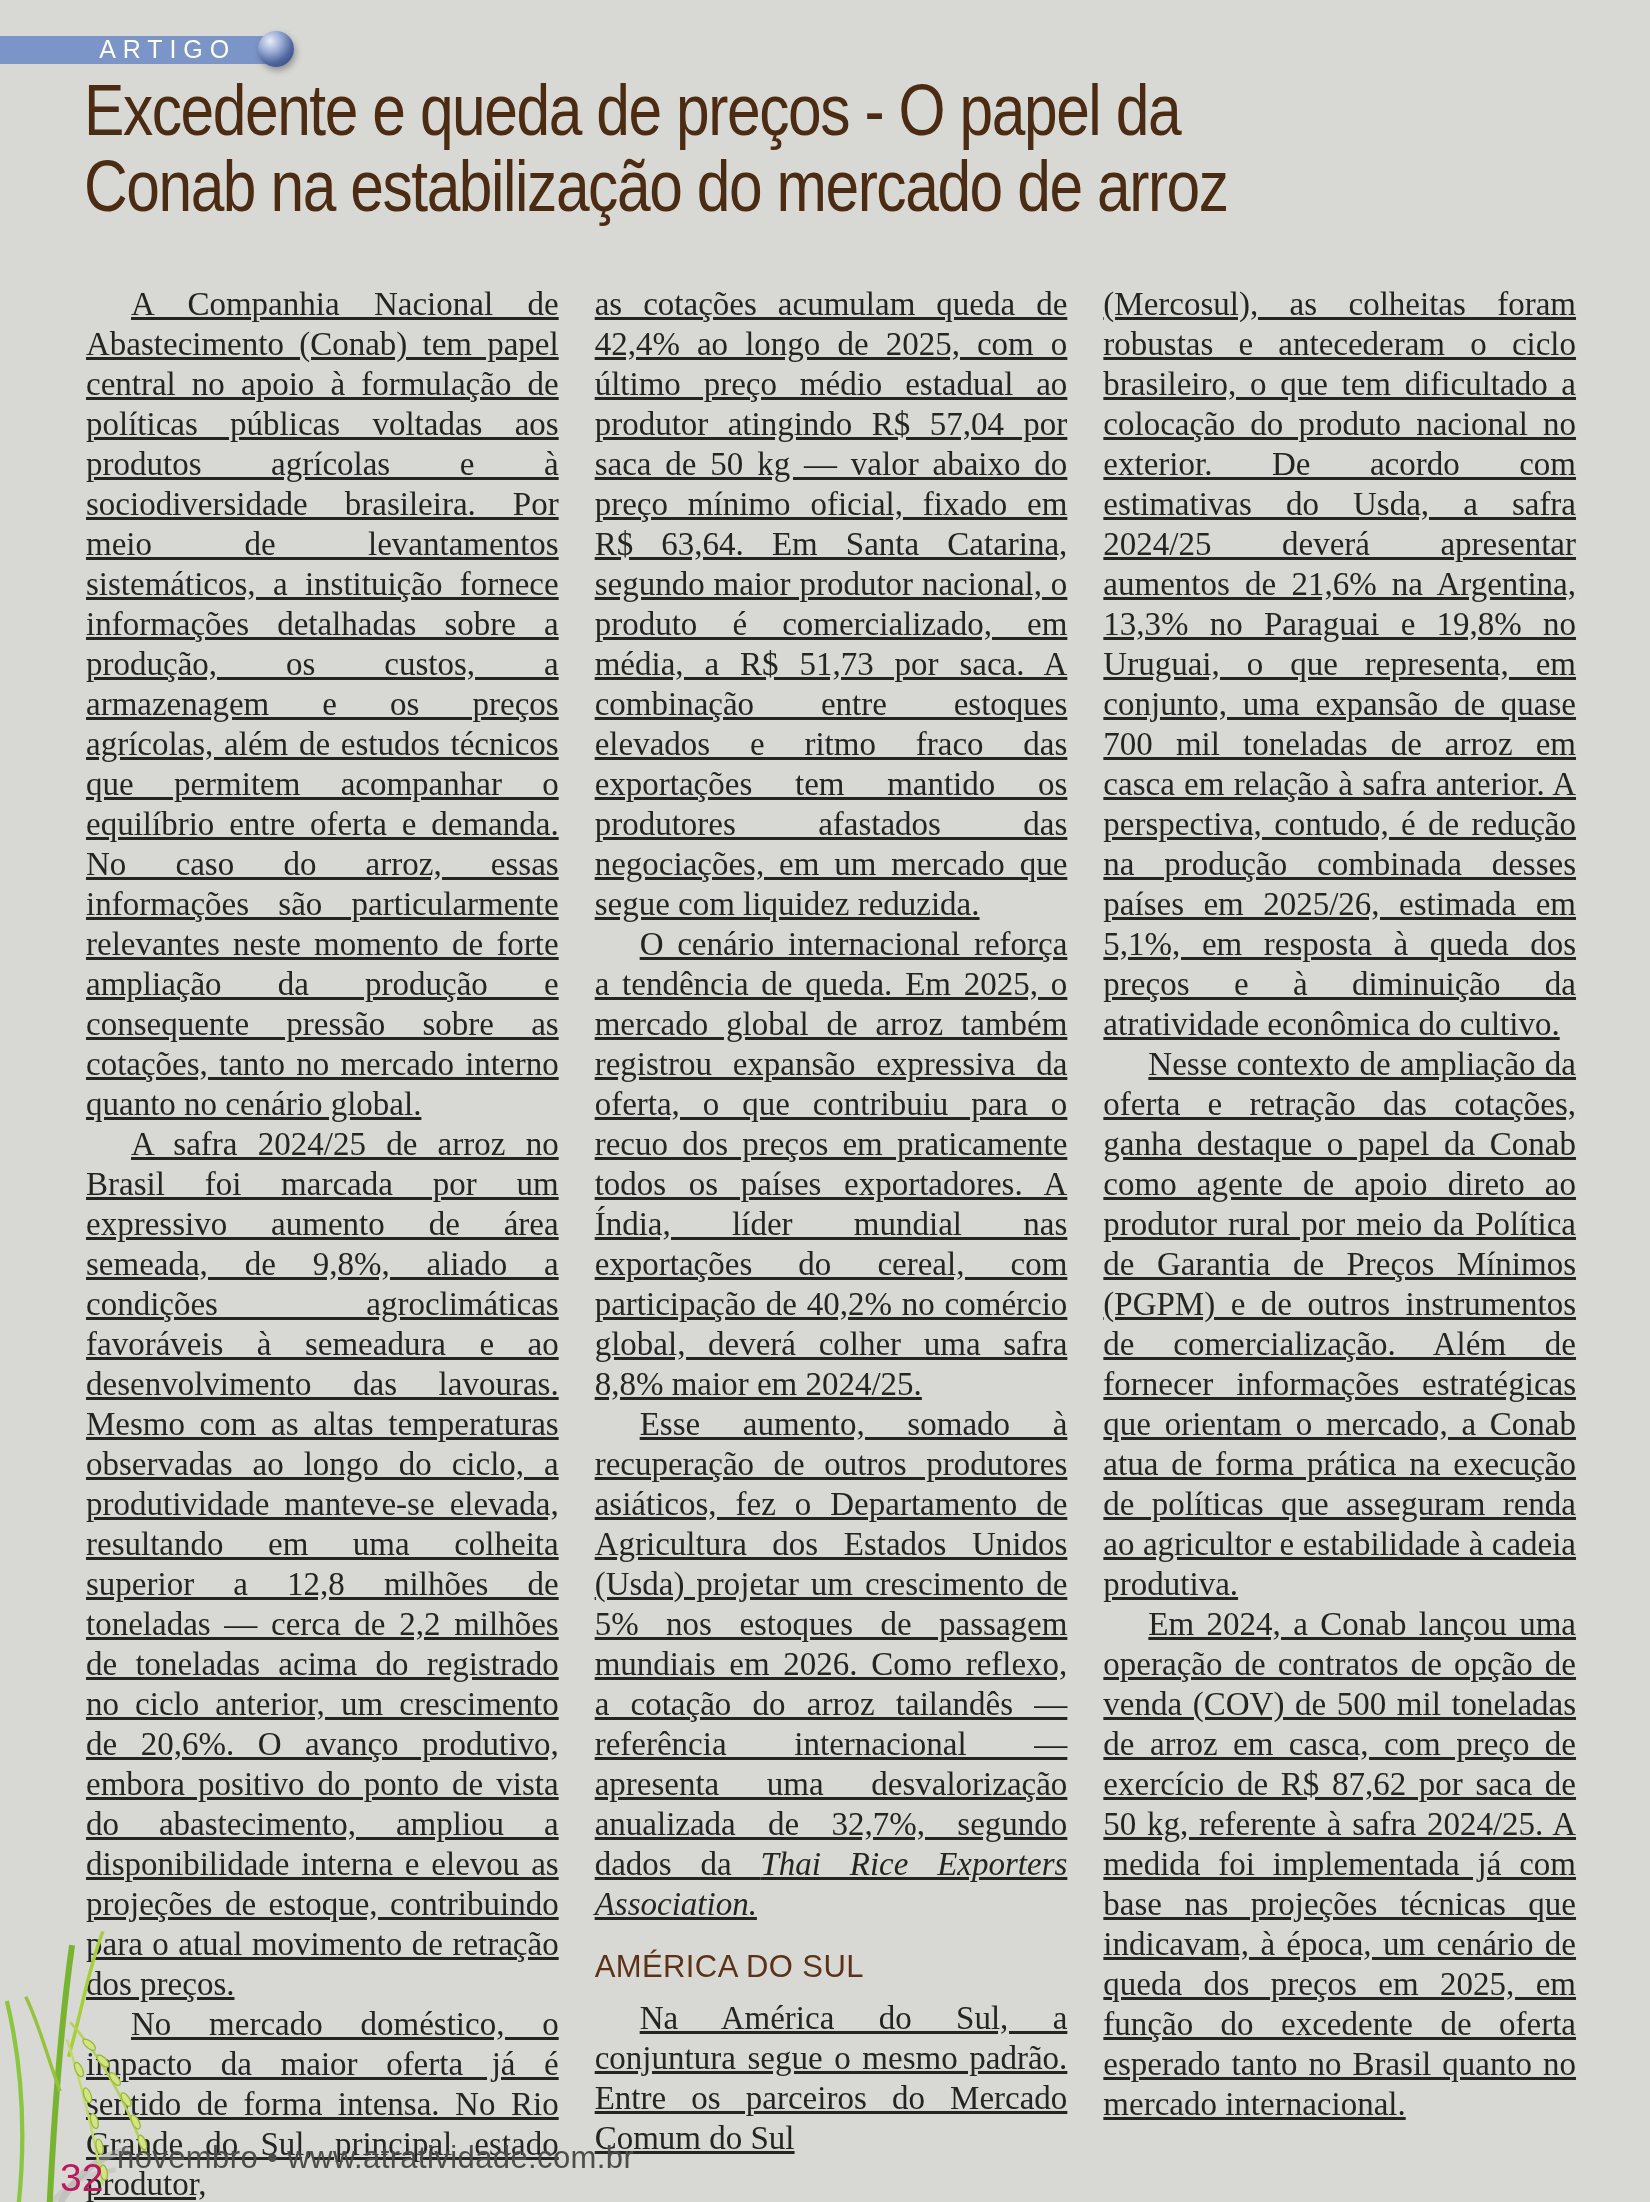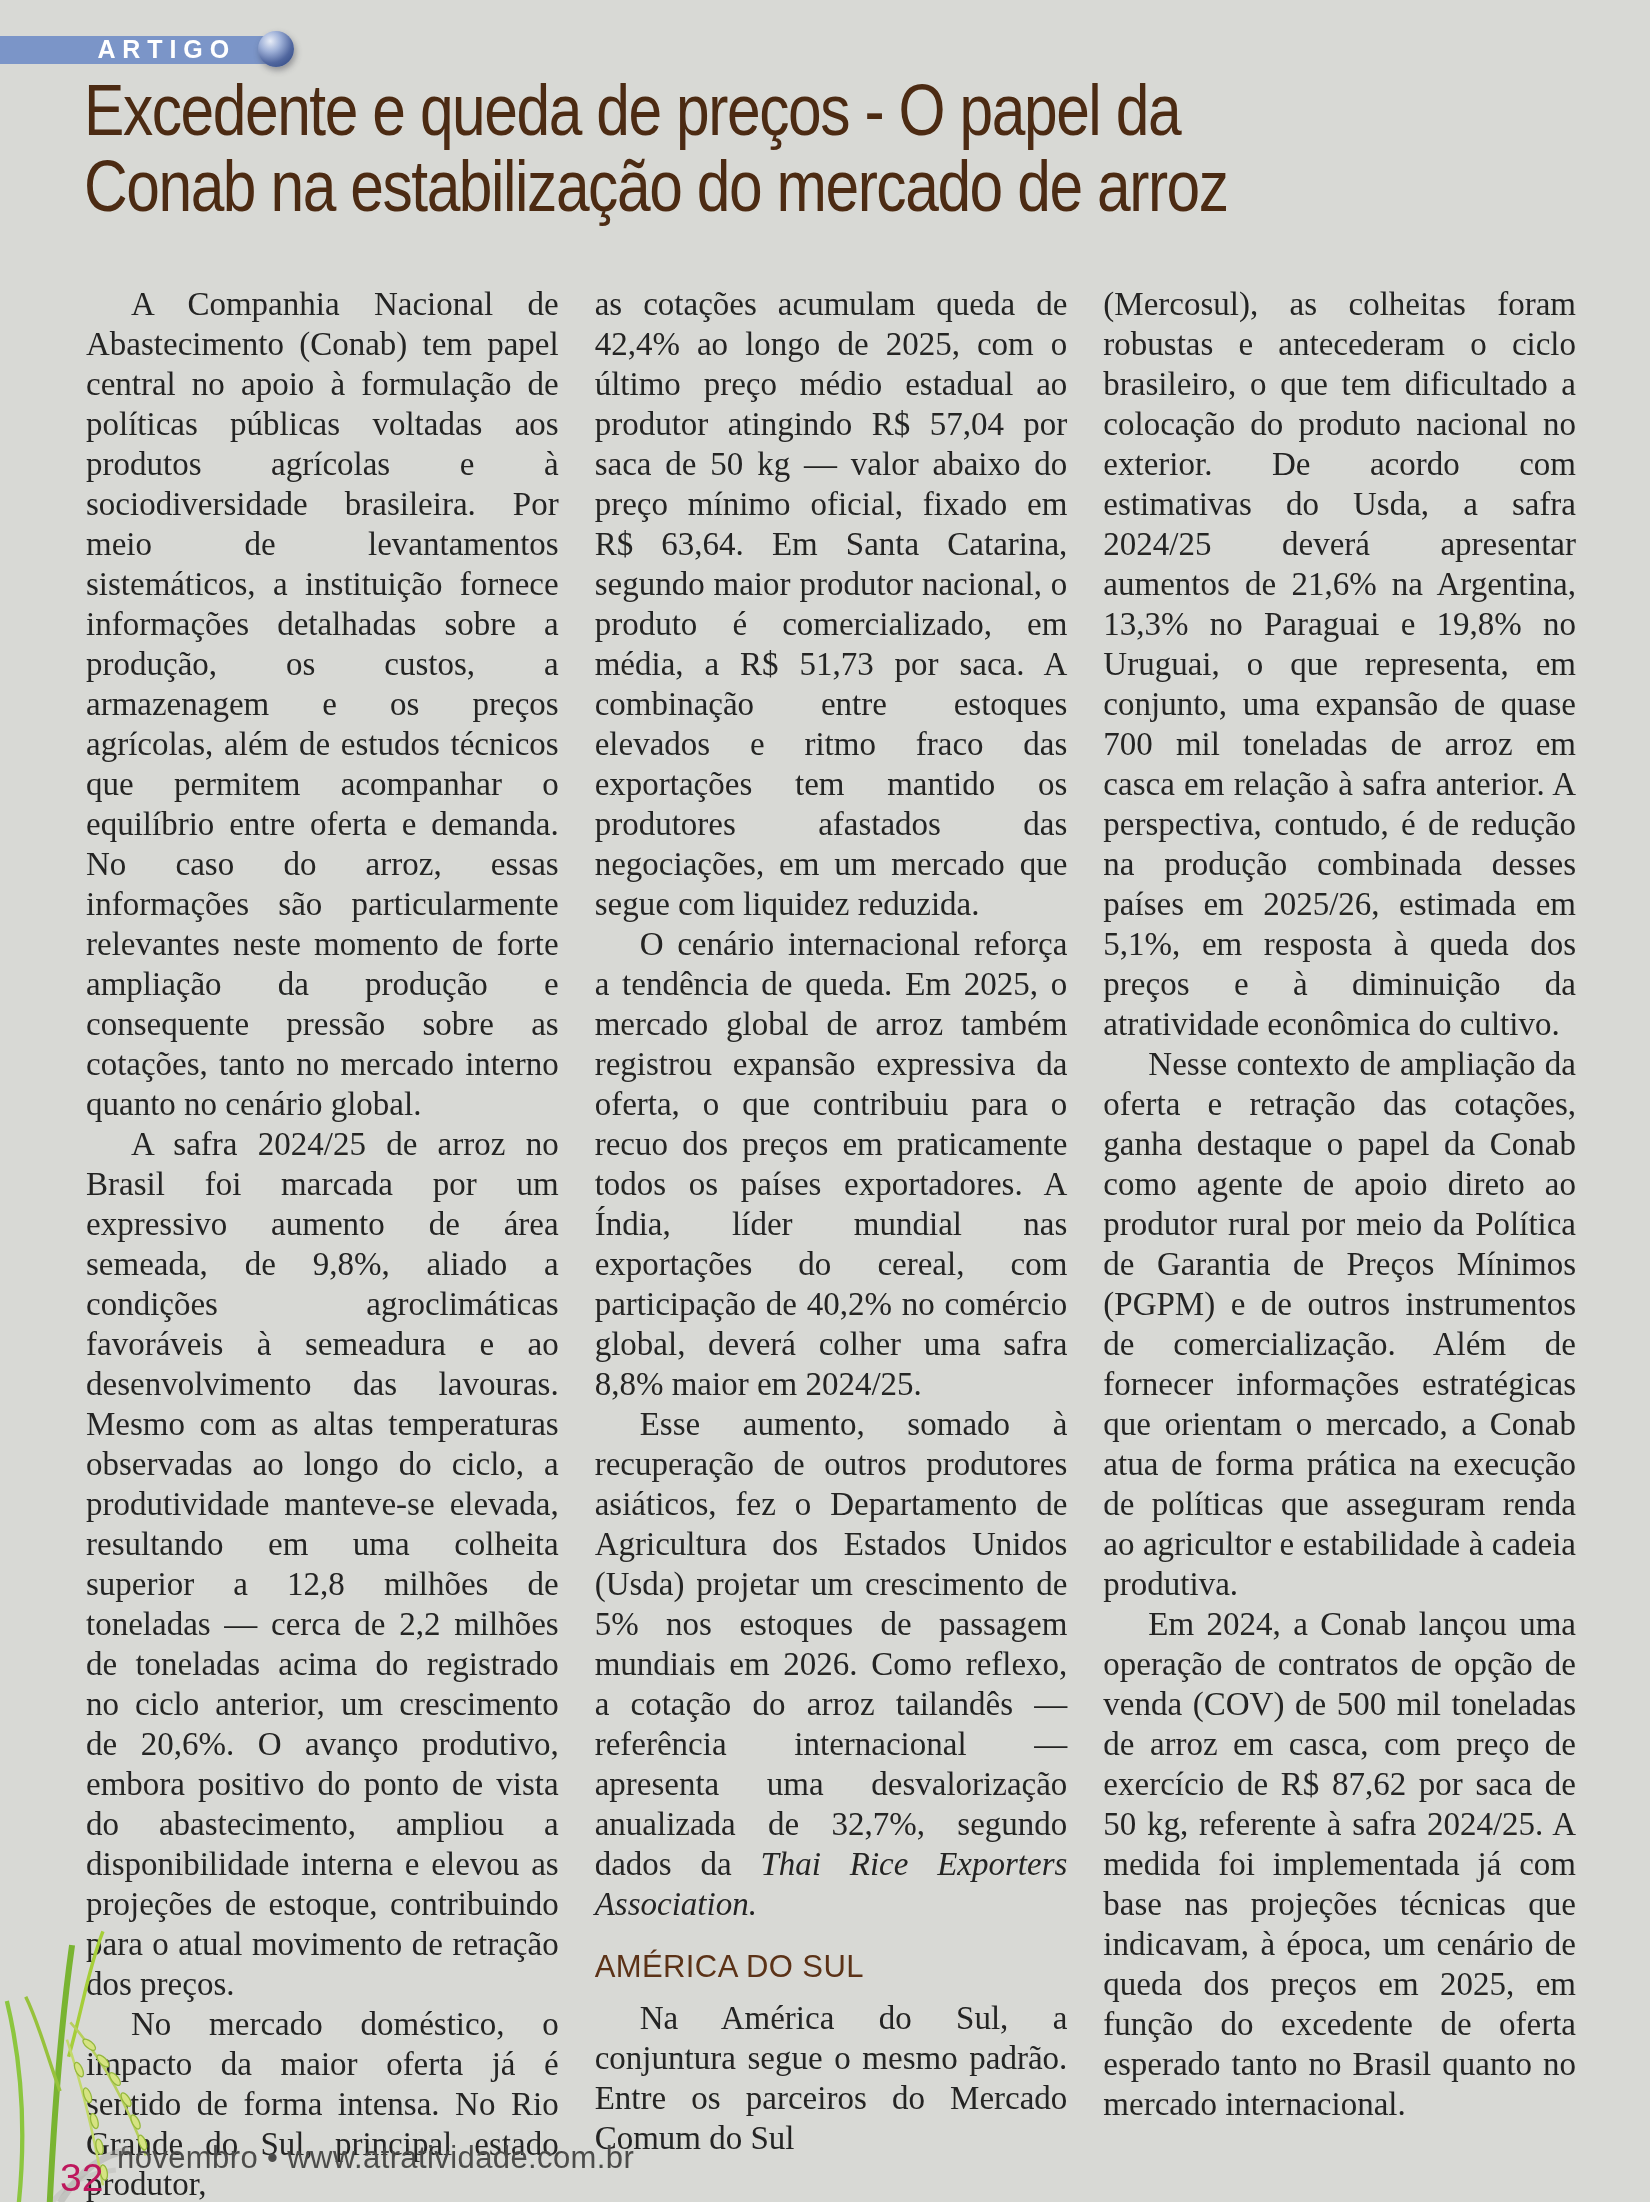--- a/index.html
+++ b/index.html
@@ -13,21 +13,21 @@
   
   .artigo-bar{
     position:absolute;left:0;top:36px;
     width:277px;height:27.5px;
     background:#7b95c8;
     display:flex;align-items:center;justify-content:flex-end;
     padding-right:41px;box-sizing:border-box;
   }
   .artigo-label{
     font-family:"Liberation Sans", sans-serif;
-    font-weight:bold;font-size:25px;line-height:1;
+    font-weight:normal;font-size:25px;line-height:1;
     color:#ffffff;letter-spacing:6.9px;
   }
   .artigo-ball{
     position:absolute;left:258px;top:31px;
     width:36px;height:36px;border-radius:50%;
     background:radial-gradient(circle at 34% 28%, #e8edf7 0%, #9fb1d8 30%, #51679f 62%, #27407a 100%);
     box-shadow:1.7px 3.4px 6px rgba(60,60,70,0.45);
   }
   
   .title{
@@ -44,21 +44,21 @@
   .columns{
     position:absolute;left:86px;top:284px;width:1490px;
     display:flex;gap:36px;
   }
   .col{flex:1;min-width:0;}
   .para{
     margin:0;
     font-size:33px;line-height:40px;
     color:#242423;
     text-align:justify;
-    hyphens:auto;-webkit-hyphens:auto;
+    hyphens:auto;text-decoration:underline;-webkit-hyphens:auto;
   }
   .para.indent{text-indent:45px;}
   .ital{font-style:italic;}
   .section-heading{
     margin:26px 0 13.8px 0;
     font-family:"Liberation Sans", sans-serif;
     font-weight:normal;
     font-size:31px;line-height:34px;
     color:#5b3217;letter-spacing:0.4px;
   }

